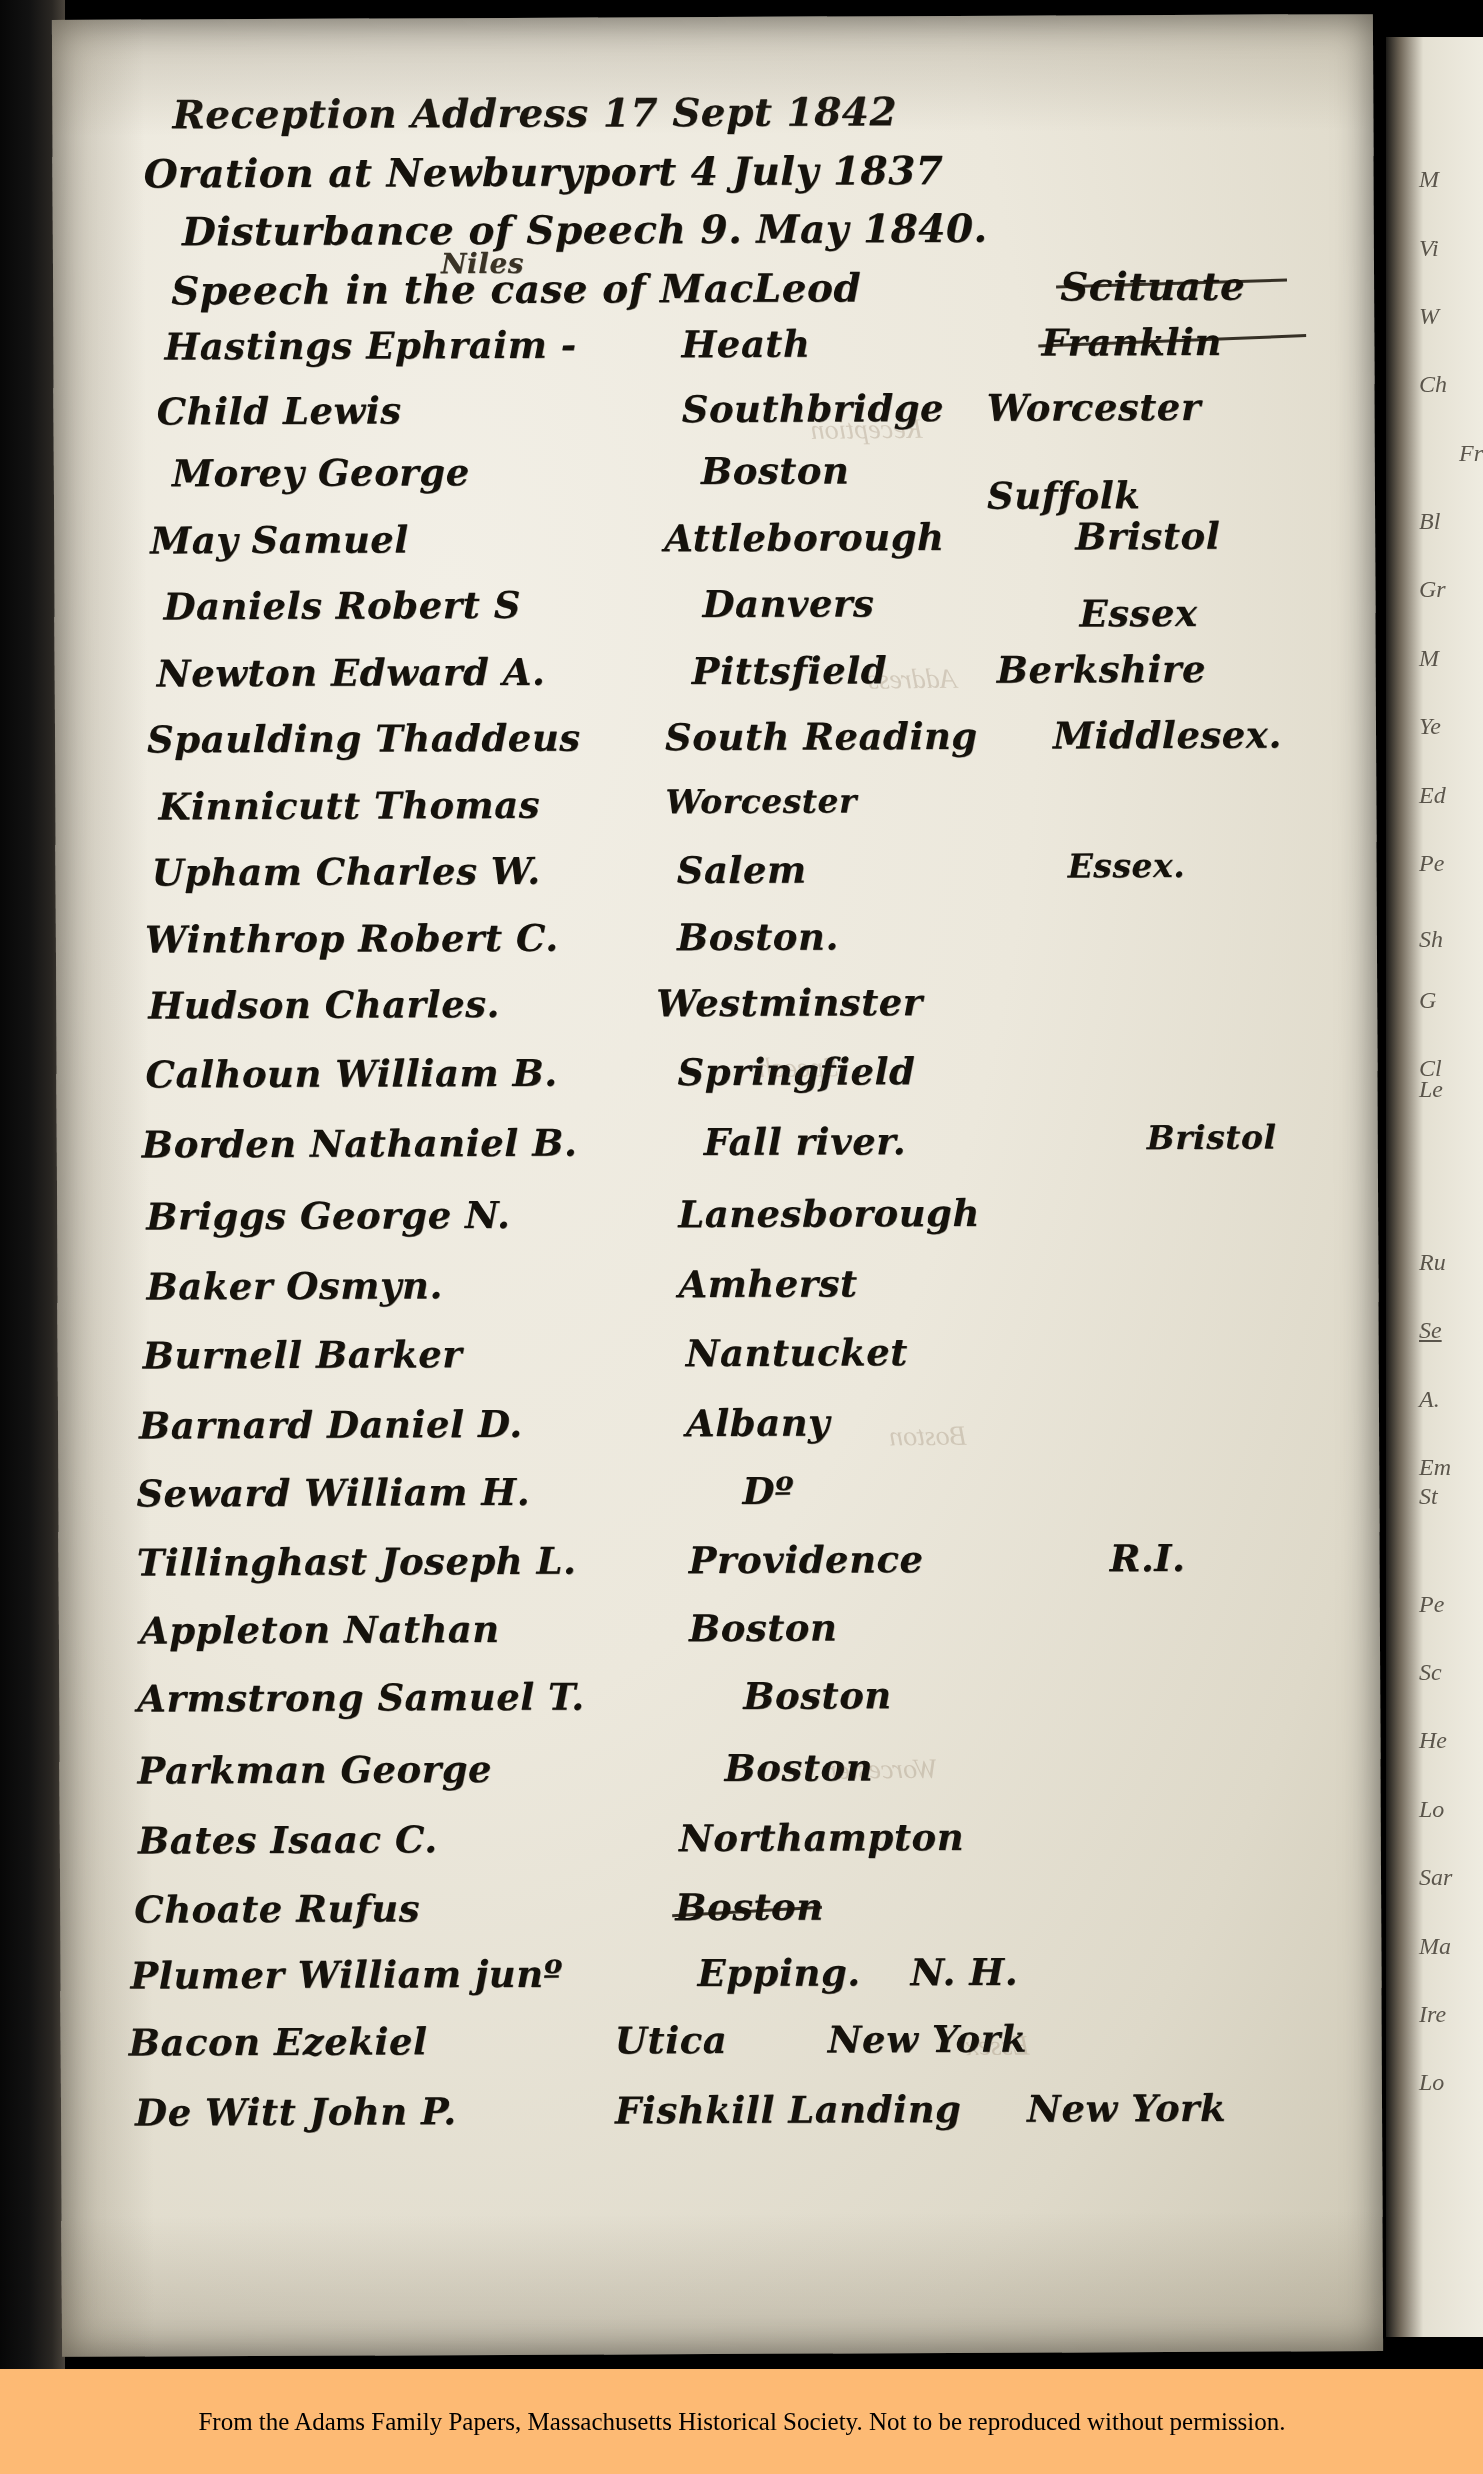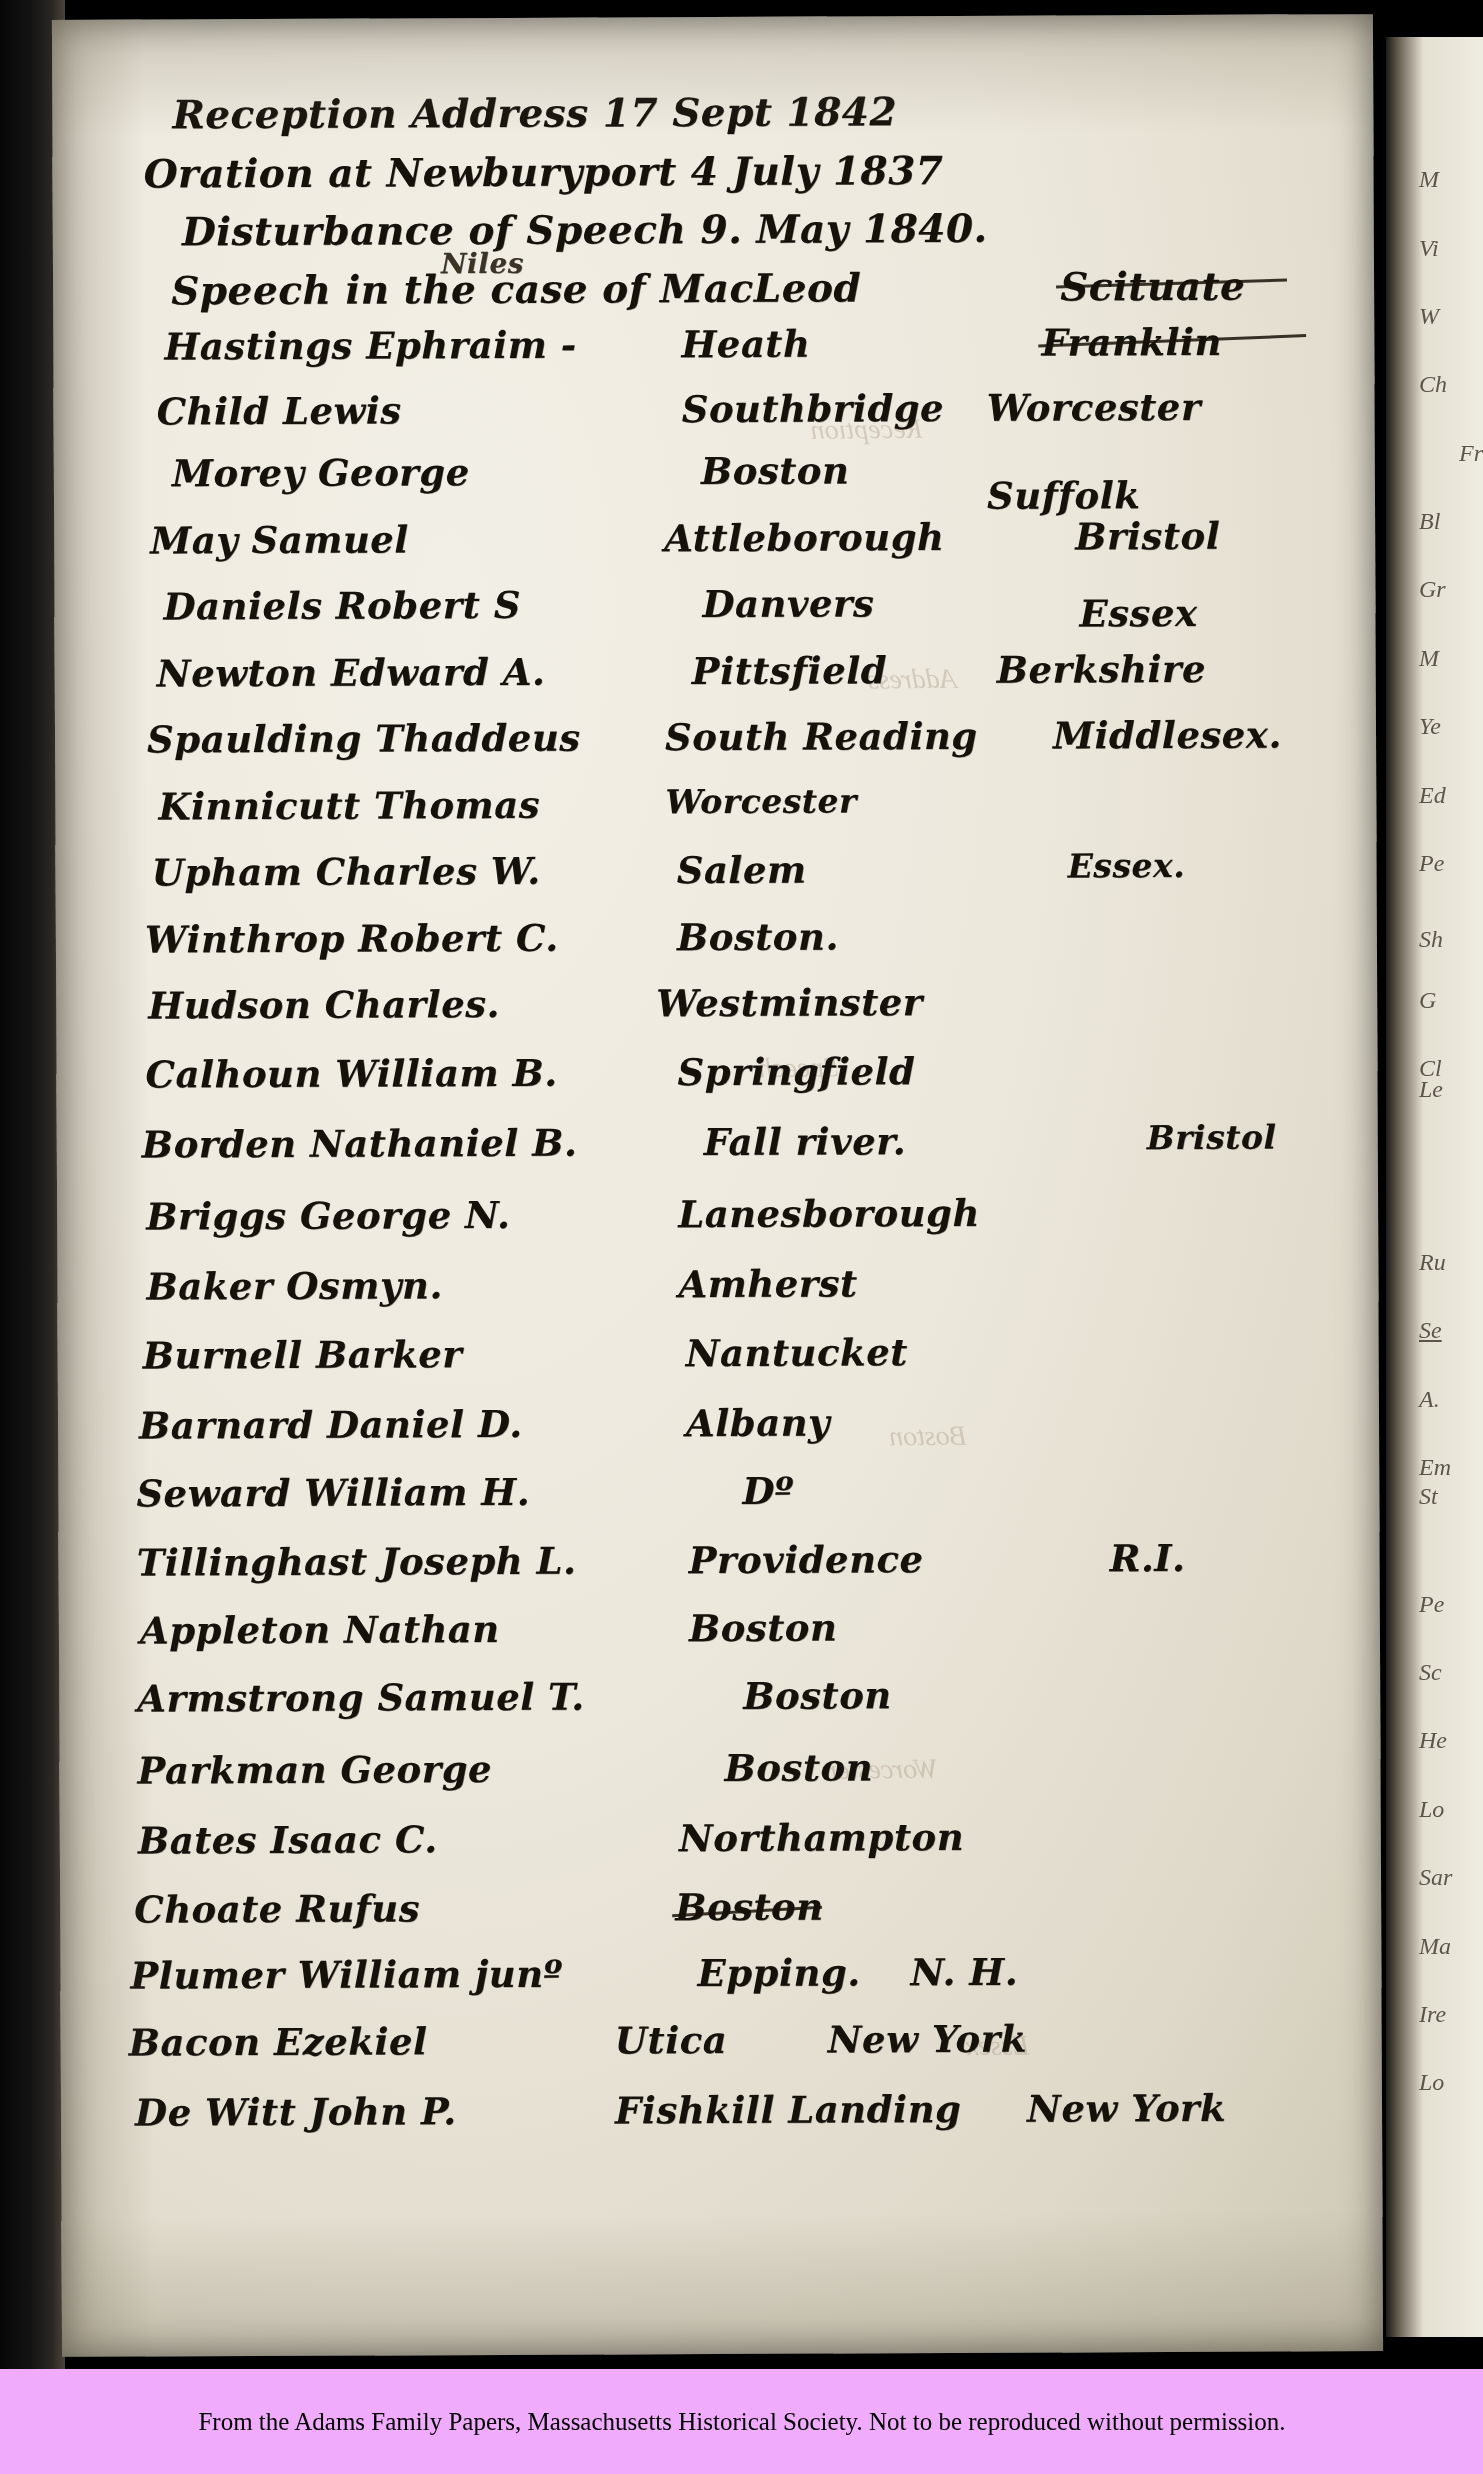--- a/index.html
+++ b/index.html
@@ -119,21 +119,21 @@
   .c-place { position:absolute; }
   .c-county{ position:absolute; }
 
   
   #caption {
     position: absolute;
     left: 0;
     top: 2369px;
     width: 1484px;
     height: 105px;
-    background: #f0abfc;
+    background: #fdba74;
     color: #000;
     display: flex;
     align-items: center;
     justify-content: center;
     font-family: "Liberation Serif", serif;
     font-size: 25px;
   }
 </style>
 </head>
 <body>

